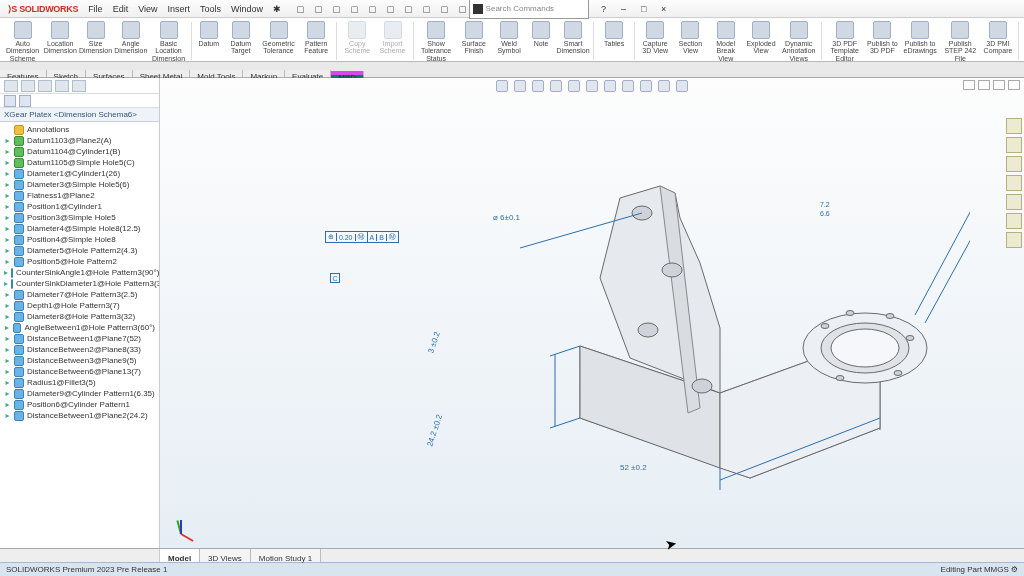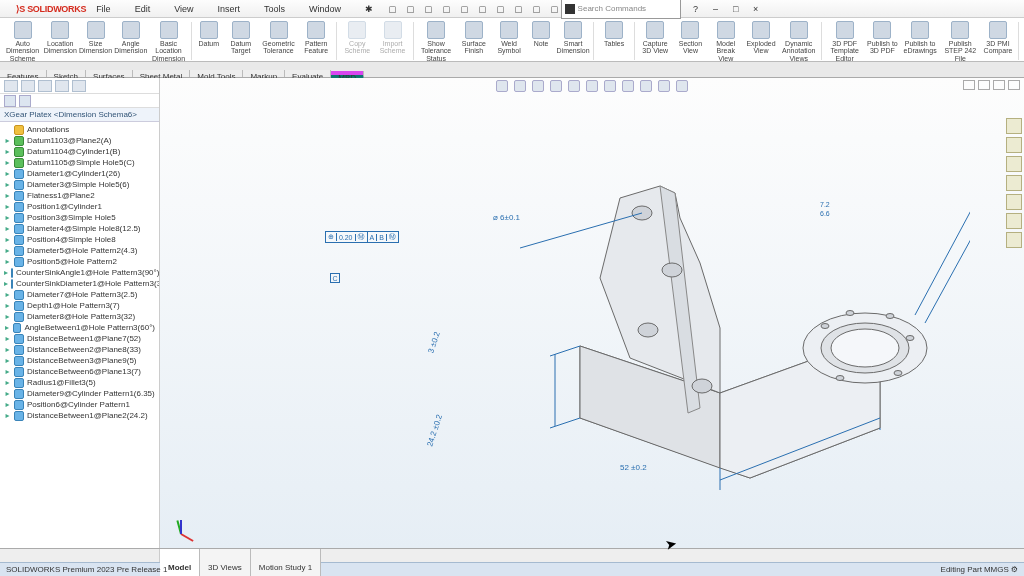--- a/index.html
+++ b/index.html
@@ -1,21 +1,21 @@
 <!DOCTYPE html>
 <html><head>
 <meta charset="utf-8">
 <style>
 * { box-sizing: border-box; margin: 0; padding: 0; font-family: "Segoe UI", Tahoma, sans-serif; }
 body { width: 1024px; height: 576px; overflow: hidden; background: #fff; font-size: 9px; color: #333; }
 
 
-.titlebar { height: 18px; background: linear-gradient(#fdfdfd,#f0f0f0); display:flex; align-items:center; padding:0 16px; border-bottom:1px solid #ccc;}
+.titlebar { height: 18px; background: linear-gradient(#fdfdfd,#f0f0f0); display:flex; align-items:center; padding:0 8px; border-bottom:1px solid #ccc;}
 .titlebar .logo { color:#d52b1e; font-weight:bold; font-size:9px; letter-spacing:-0.3px;}
-.titlebar .menus { display:flex; gap:24px; margin-left:10px;}
+.titlebar .menus { display:flex; gap:10px; margin-left:10px;}
 .titlebar .menus span { cursor:default;}
 .titlebar .quick { display:flex; gap:6px; margin-left:14px; align-items:center;}
 .titlebar .quick span { width:12px; height:12px; display:inline-flex; align-items:center; justify-content:center; color:#555;}
 .titlebar .doc { flex:1; text-align:center; font-size:9px;}
 .titlebar .search { width:120px; height:20px; background:#fff; border:1px solid #999; display:flex; align-items:center; padding:0 3px; font-size:8px;}
 .titlebar .search .sicon { width:10px; height:10px; background:#333; margin-right:3px;}
 .titlebar .winbtns { display:flex; gap:6px; margin-left:8px;}
 .titlebar .winbtns span { width:14px; text-align:center;}
 
 
@@ -72,21 +72,21 @@
 .dimlbl { position:absolute; font-size:8px; color:#2a6fb0;}
 .dimlbl.small { font-size:7px;}
 .gdtframe { position:absolute; border:1px solid #2a6fb0; display:flex; align-items:center; font-size:7px; color:#2a6fb0;}
 .gdtframe .cell { border-right:1px solid #2a6fb0; padding:0 2px;}
 .gdtframe .cell:last-child { border-right:none;}
 .datumsq { position:absolute; border:1px solid #2a6fb0; width:10px; height:10px; font-size:7px; color:#2a6fb0; text-align:center; line-height:10px;}
 
 
 .btabs { height:14px; border-top:1px solid #aaa; background:#eee; display:flex; font-size:8px;}
 .btabs .sp { width:160px; border-right:1px solid #ccc;}
-.btabs .tab { padding:14px 8px; border-right:1px solid #bbb; background:#f4f4f4;}
+.btabs .tab { padding:5px 8px; border-right:1px solid #bbb; background:#f4f4f4;}
 .btabs .tab.active { background:#fff; font-weight:bold;}
 .statusbar { height:14px; background:#d9e4f1; border-top:1px solid #a5bad0; display:flex; align-items:center; padding:0 6px; font-size:8px; justify-content:space-between;}
 .statusbar .right { display:flex; gap:2px;}
 </style>
 </head>
 <body>
 
 <div class="titlebar">
   <span class="logo">
     <span>⟩S</span>

